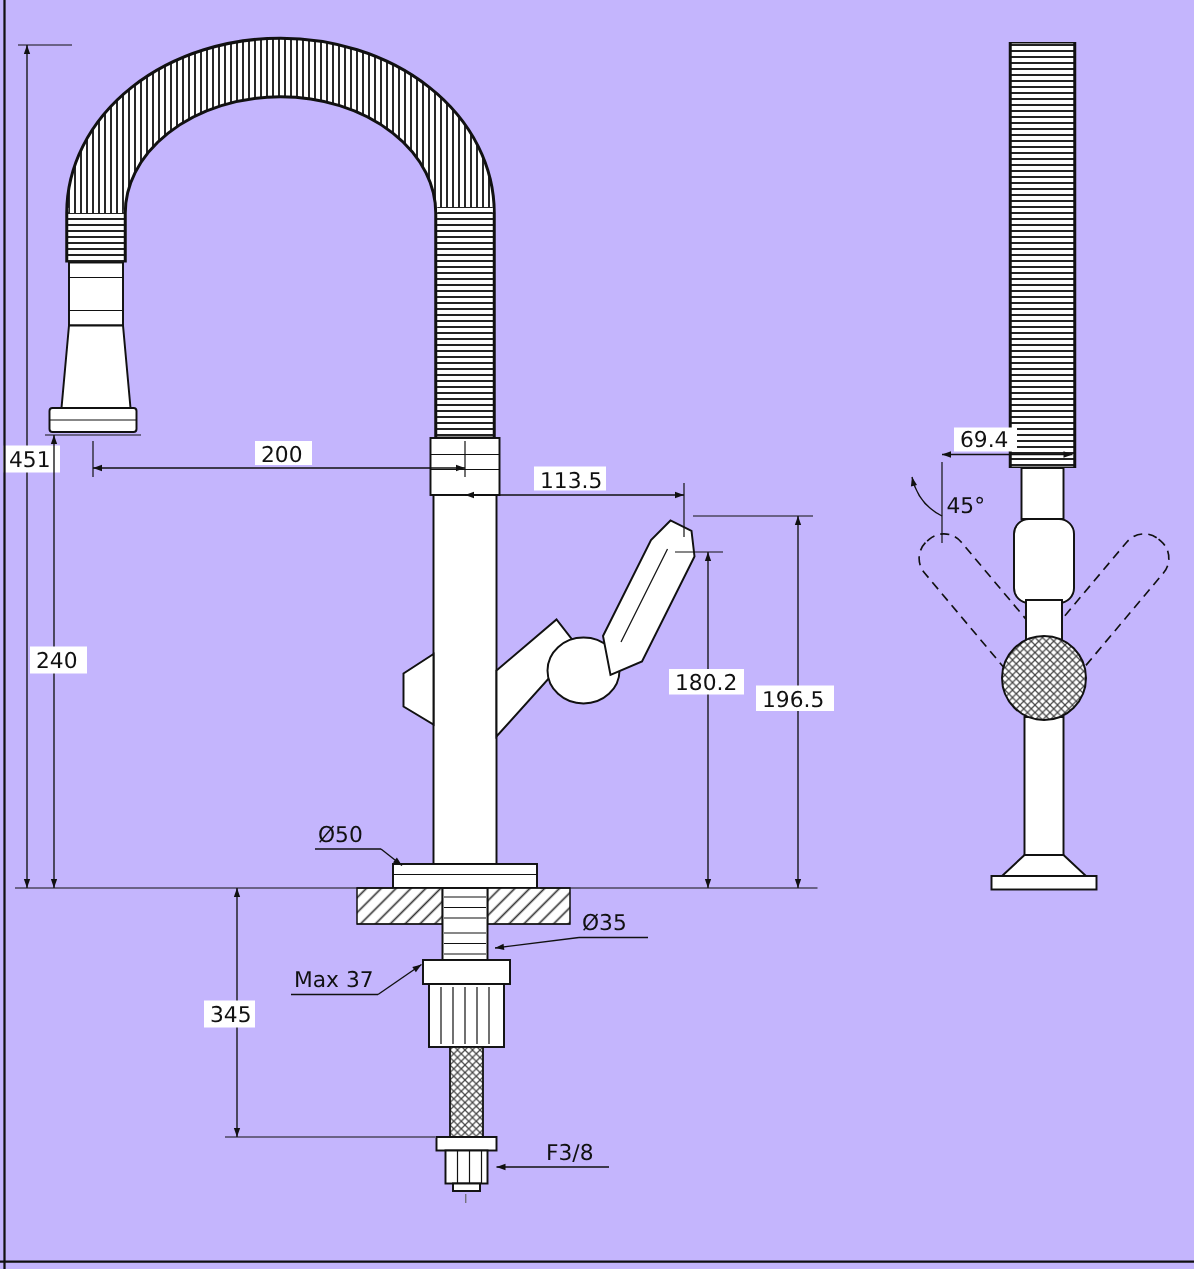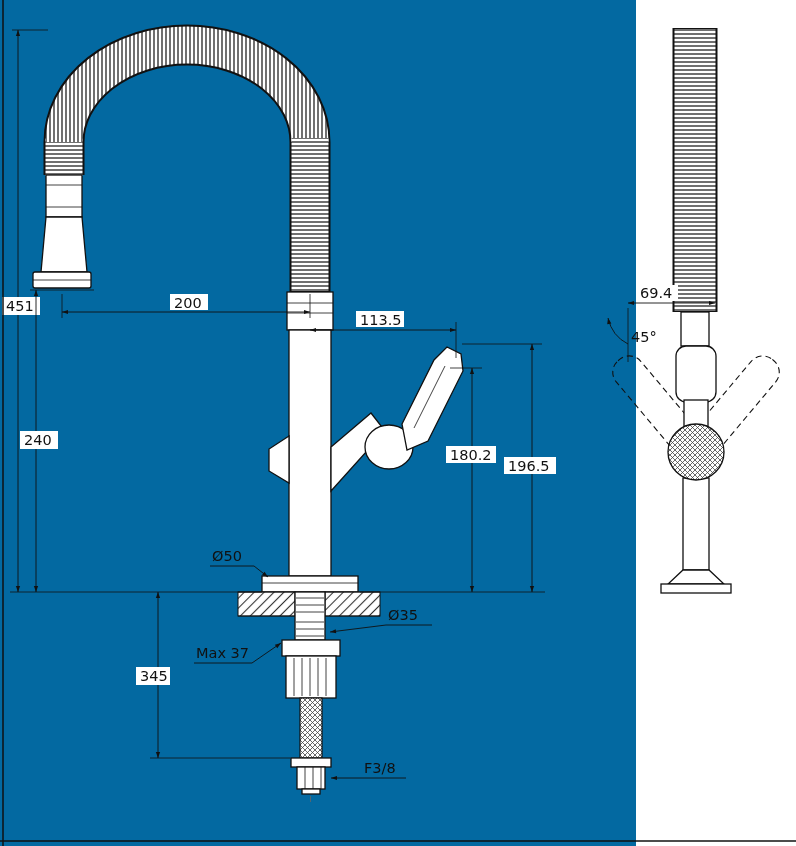--- a/index.html
+++ b/index.html
@@ -1,17 +1,17 @@
 <!DOCTYPE html>
 <html><head>
 <meta charset="utf-8">
 <style>
   html, body { margin: 0; padding: 0; background: #ffffff; }
   .page {
-    width: 636px; height: 846px; position: relative; background: #0369a1;
+    width: 796px; height: 846px; position: relative; background: #c4b5fd;
     font-family: "DejaVu Sans", sans-serif;
   }
   svg text {
     font-family: "DejaVu Sans", sans-serif;
     font-size: 14.5px;
     fill: #111;
   }
   .shape { fill: #fff; stroke: #111; stroke-width: 1.3; }
   .thin  { stroke: #111; stroke-width: 0.8; fill: none; }
   .dim   { stroke: #111; stroke-width: 0.9; fill: none; }

